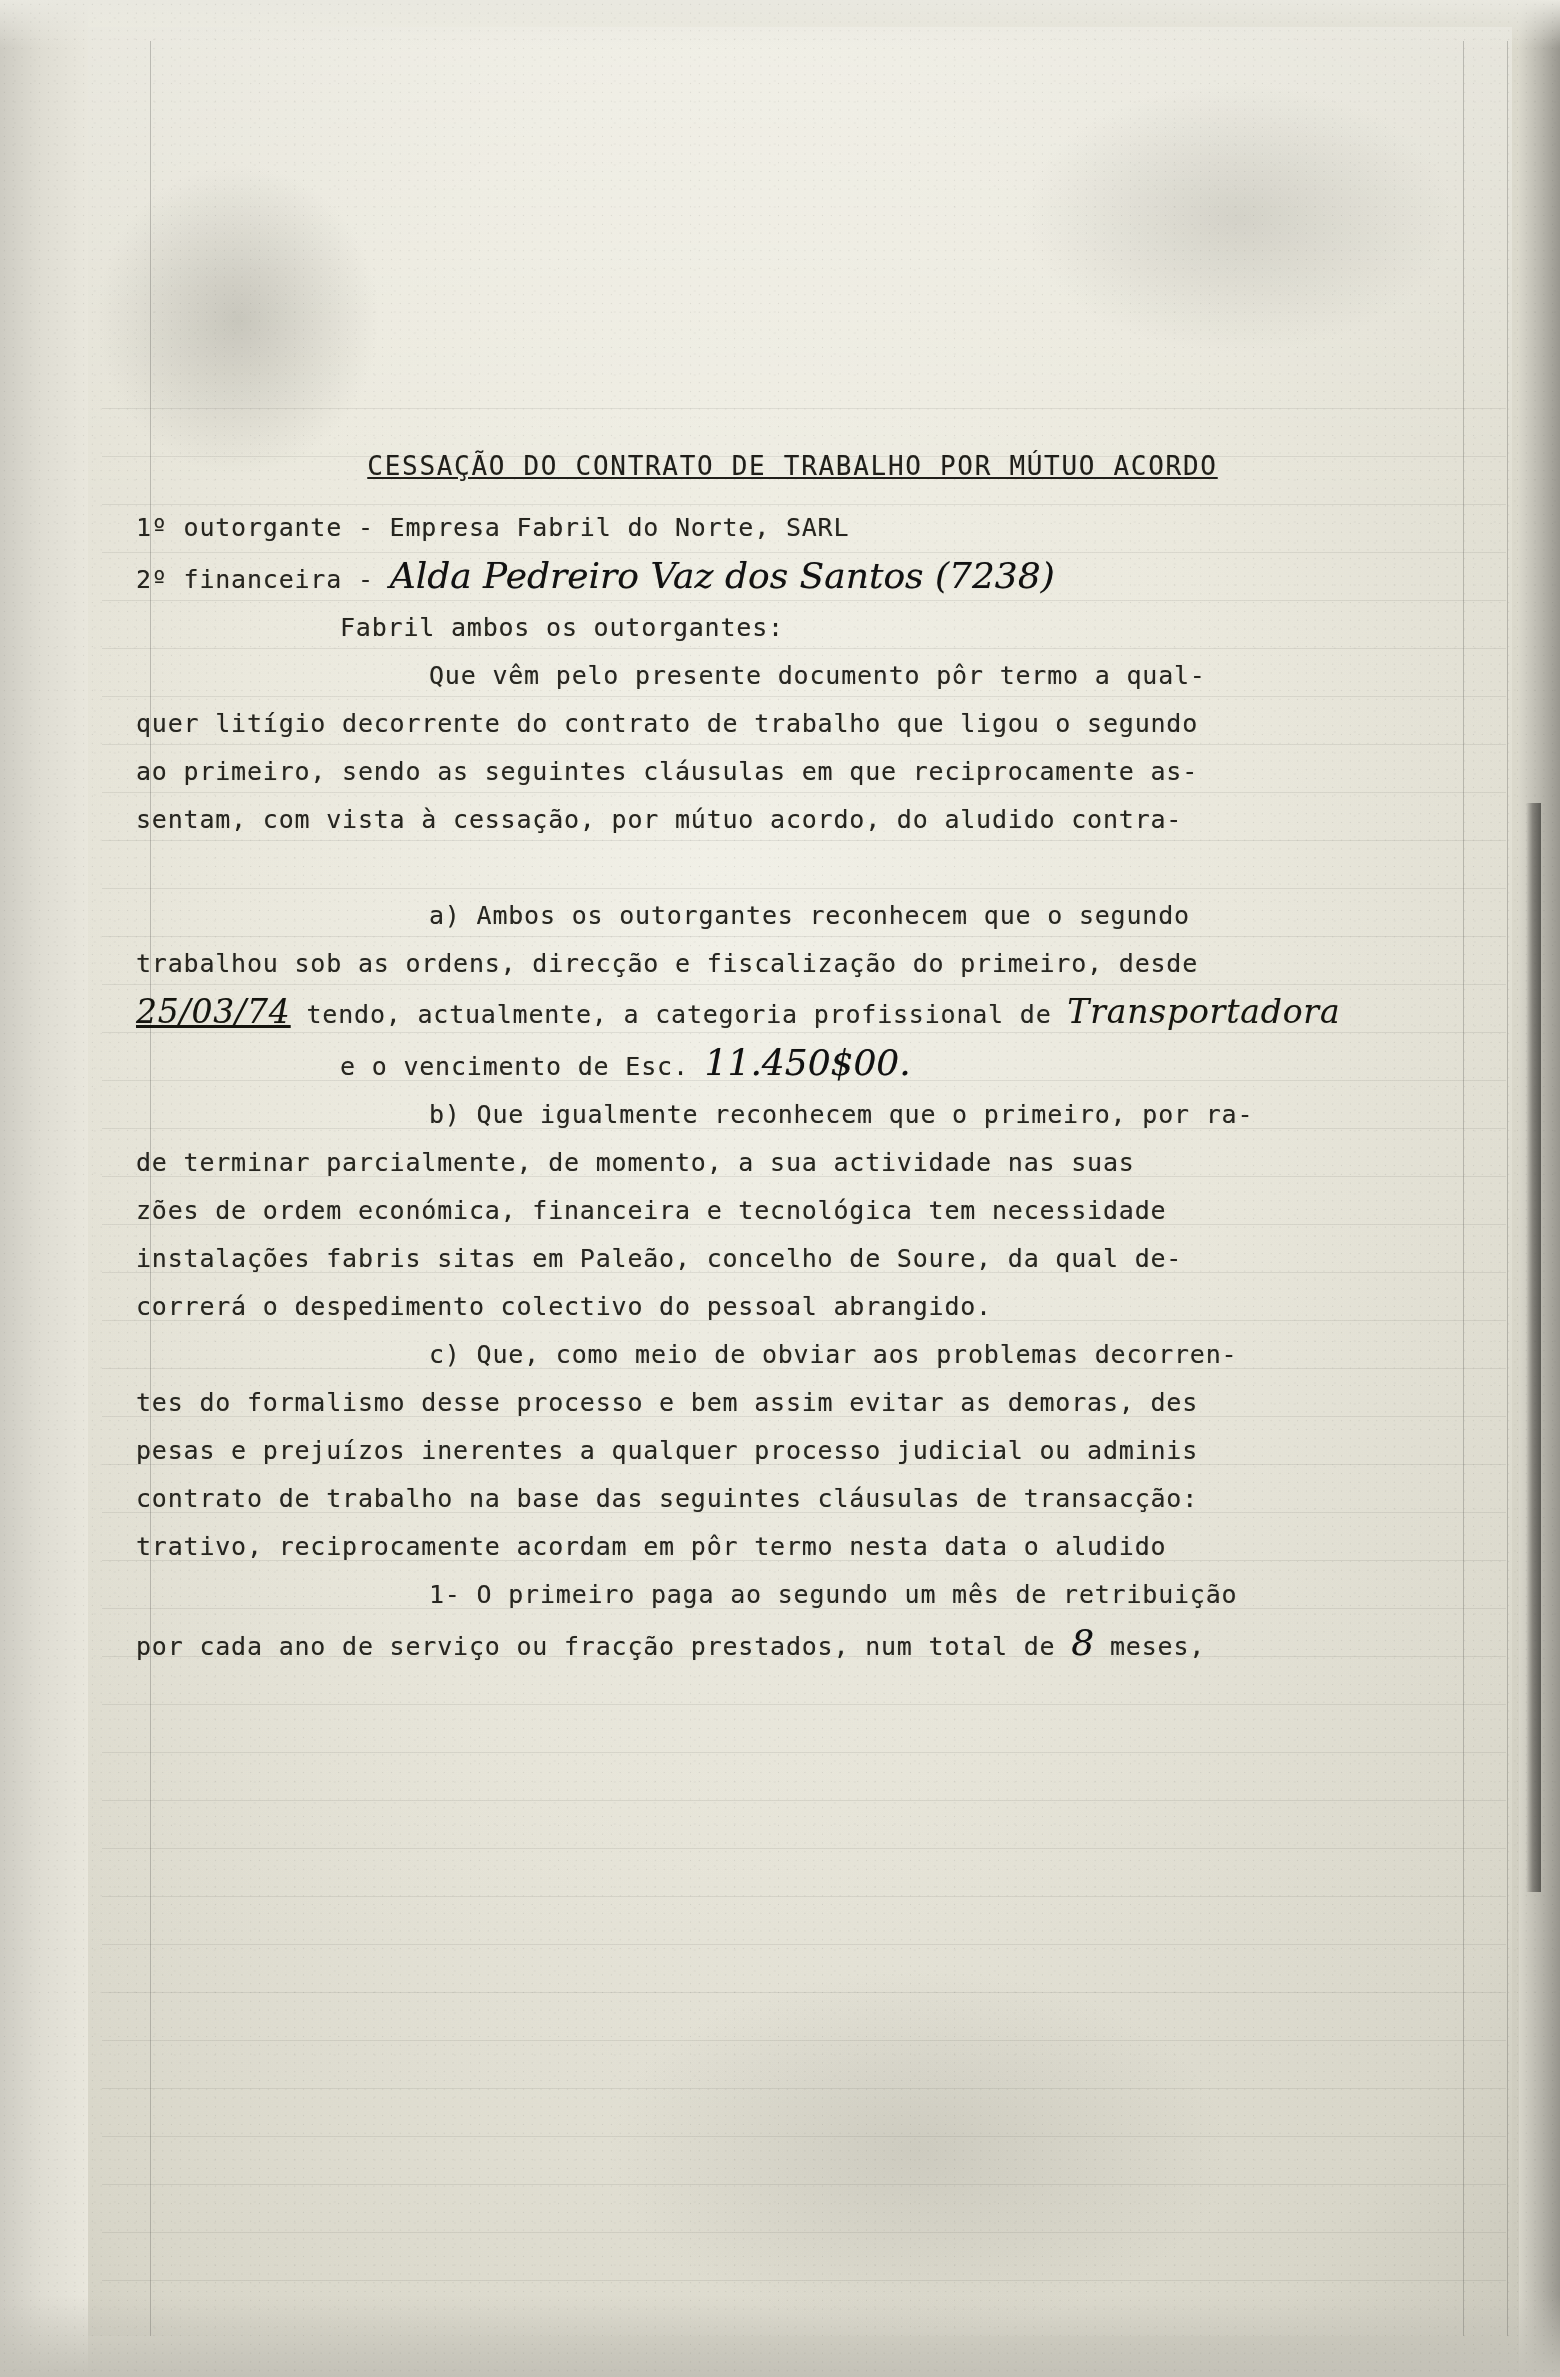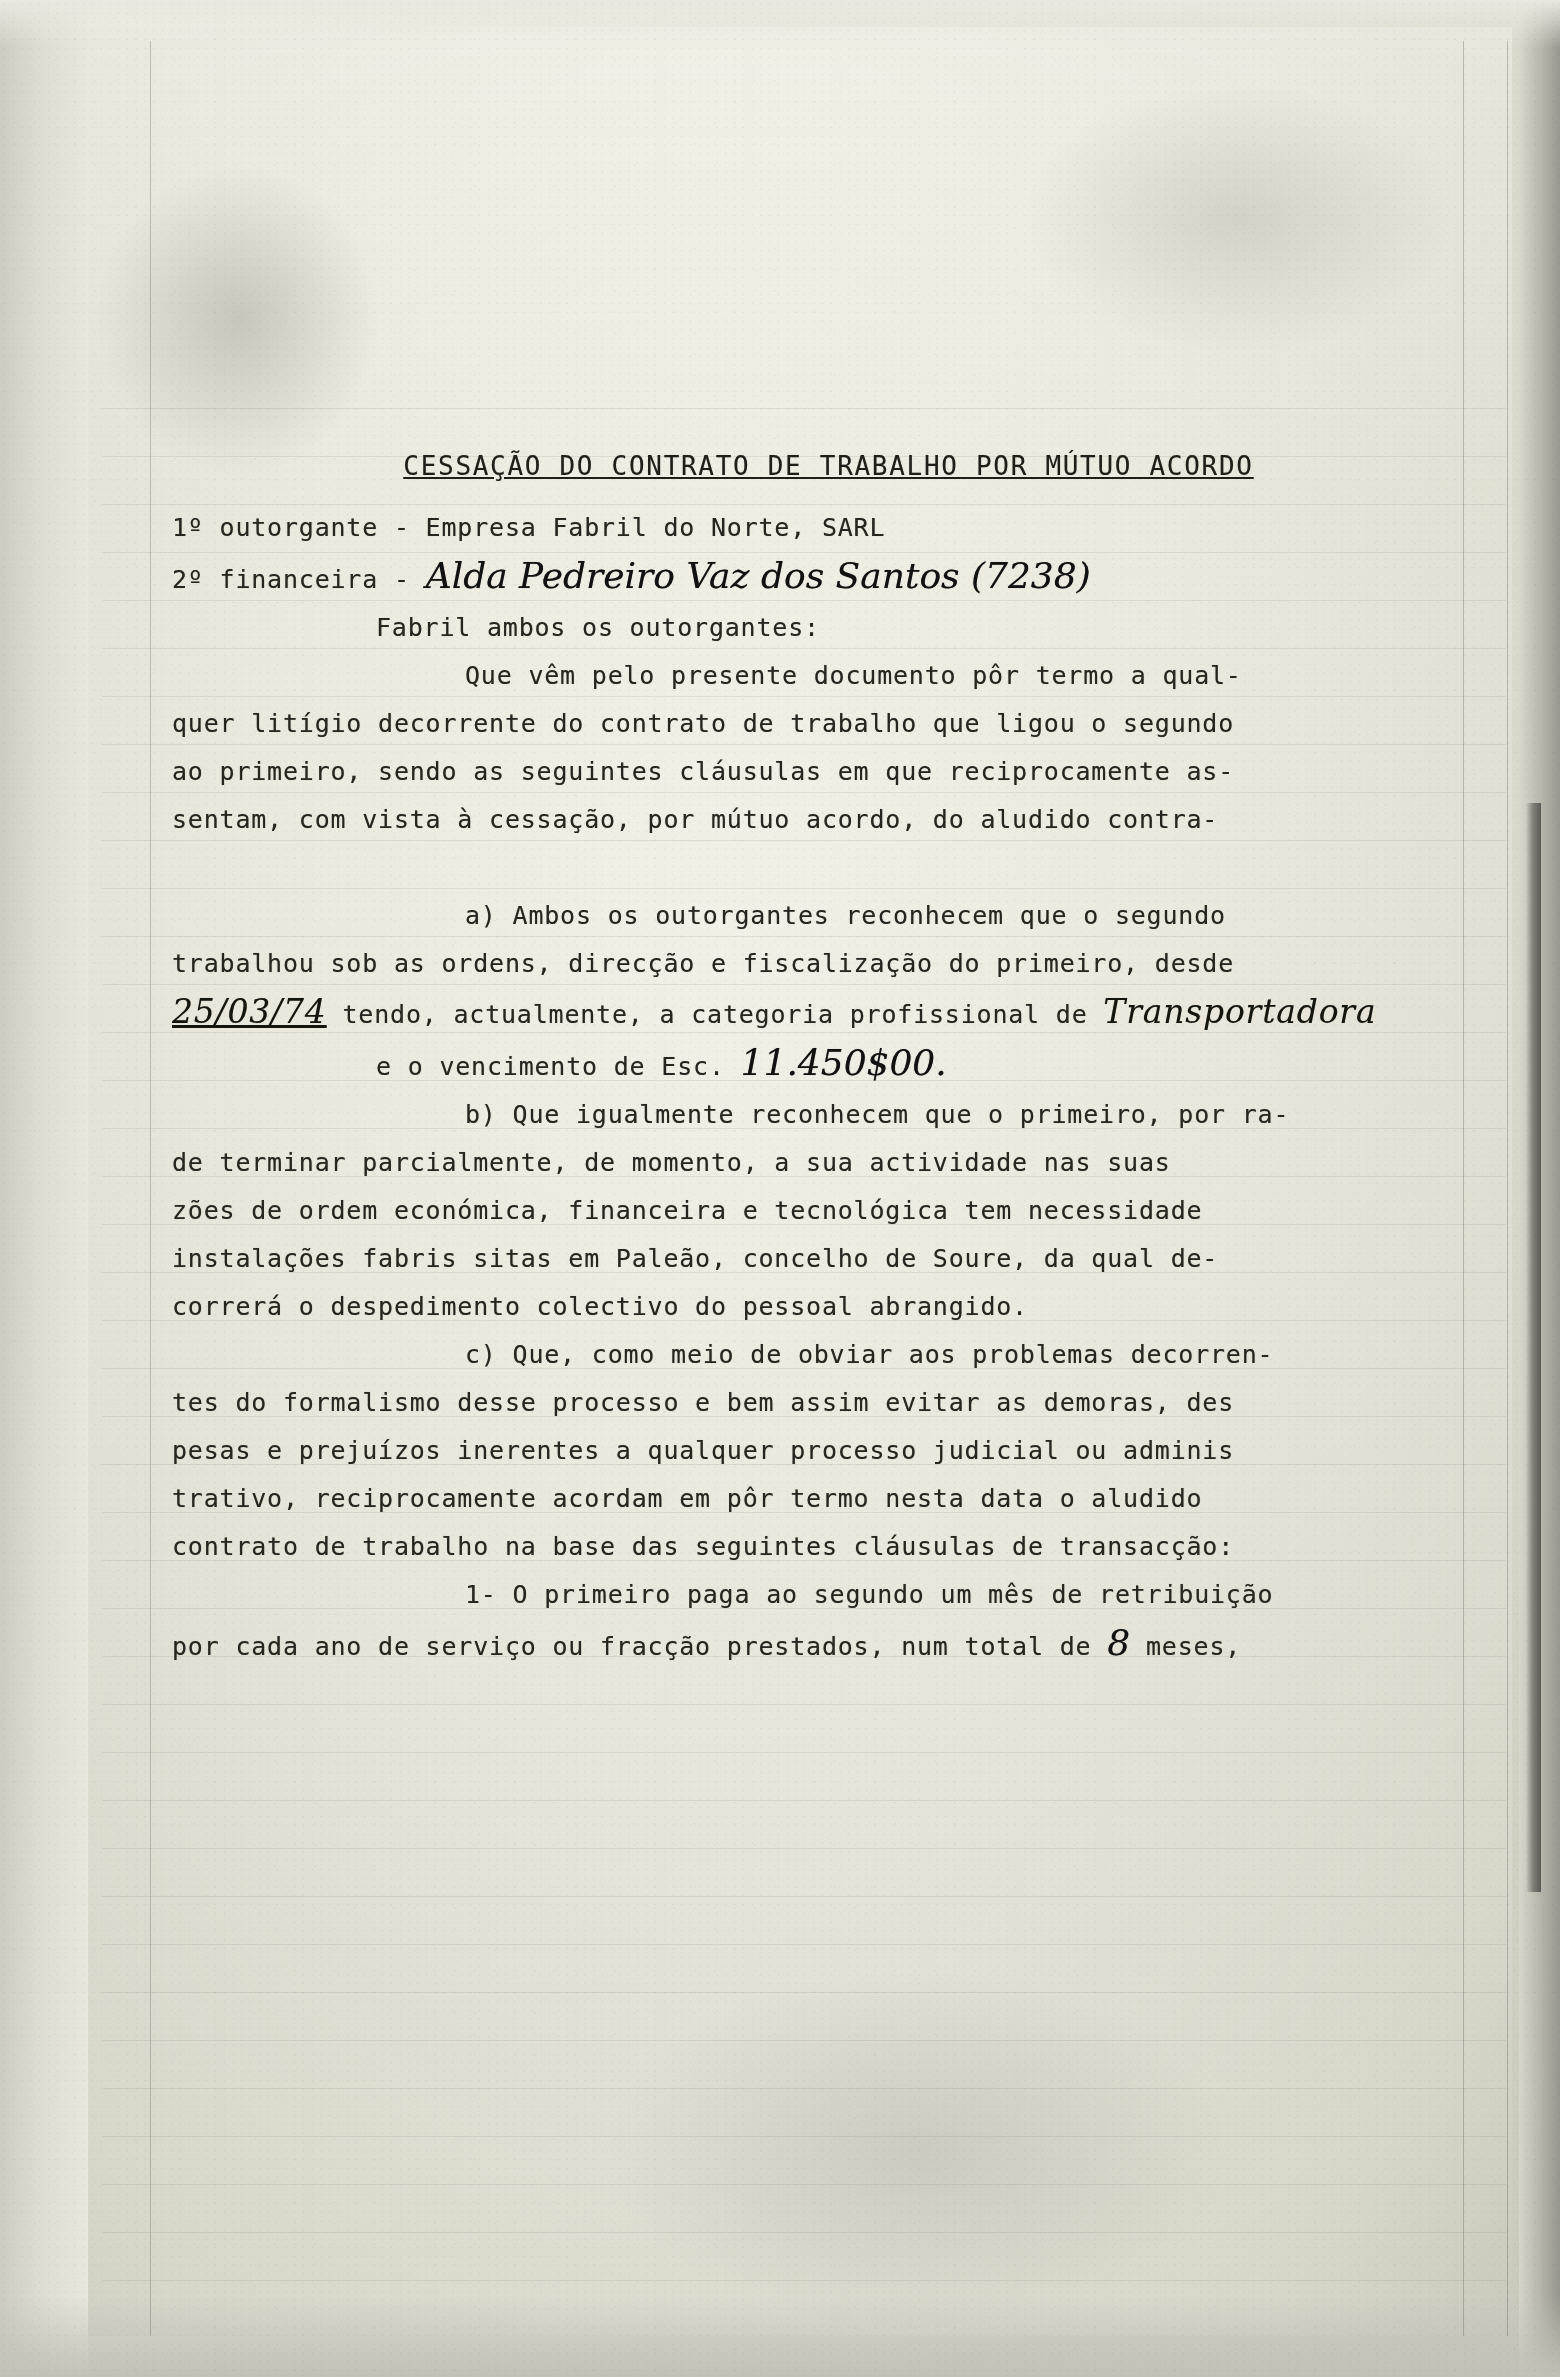--- a/index.html
+++ b/index.html
@@ -85,21 +85,20 @@
   .doc {
     position: absolute;
     left: 136px;
     top: 442px;
     width: 1313px;
     color: #26251f;
     font-size: 25px;
     line-height: 48px;
     letter-spacing: 0.8px;
     text-shadow: 0 0 0.7px rgba(40,40,35,0.35);
-    margin-left: 36px;
   }
   .doc p { margin: 0; }
   .title {
     text-align: center;
     text-decoration: underline;
     letter-spacing: 1.7px;
     font-size: 26px;
     margin-bottom: 5.4px;
     color: #1f1e19;
   }
@@ -205,22 +204,22 @@
 
       <p class="indent">b) Que igualmente reconhecem que o primeiro, por ra-</p>
       <p>de terminar parcialmente, de momento, a sua actividade nas suas</p>
       <p>zões de ordem económica, financeira e tecnológica tem necessidade</p>
       <p>instalações fabris sitas em Paleão, concelho de Soure, da qual de-</p>
       <p>correrá o despedimento colectivo do pessoal abrangido.</p>
 
       <p class="indent">c) Que, como meio de obviar aos problemas decorren-</p>
       <p>tes do formalismo desse processo e bem assim evitar as demoras, des</p>
       <p>pesas e prejuízos inerentes a qualquer processo judicial ou adminis</p>
+      <p>contrato de trabalho na base das seguintes cláusulas de transacção:</p>
       <p>trativo, reciprocamente acordam em pôr termo nesta data o aludido</p>
-      <p>contrato de trabalho na base das seguintes cláusulas de transacção:</p>
 
       <p class="indent">1- O primeiro paga ao segundo um mês de retribuição</p>
       <p>
         <span>por cada ano de serviço ou fracção prestados, num total de</span>
         <span class="hand">8</span>
         <span>meses,</span>
       </p>
 
     </div>
 

